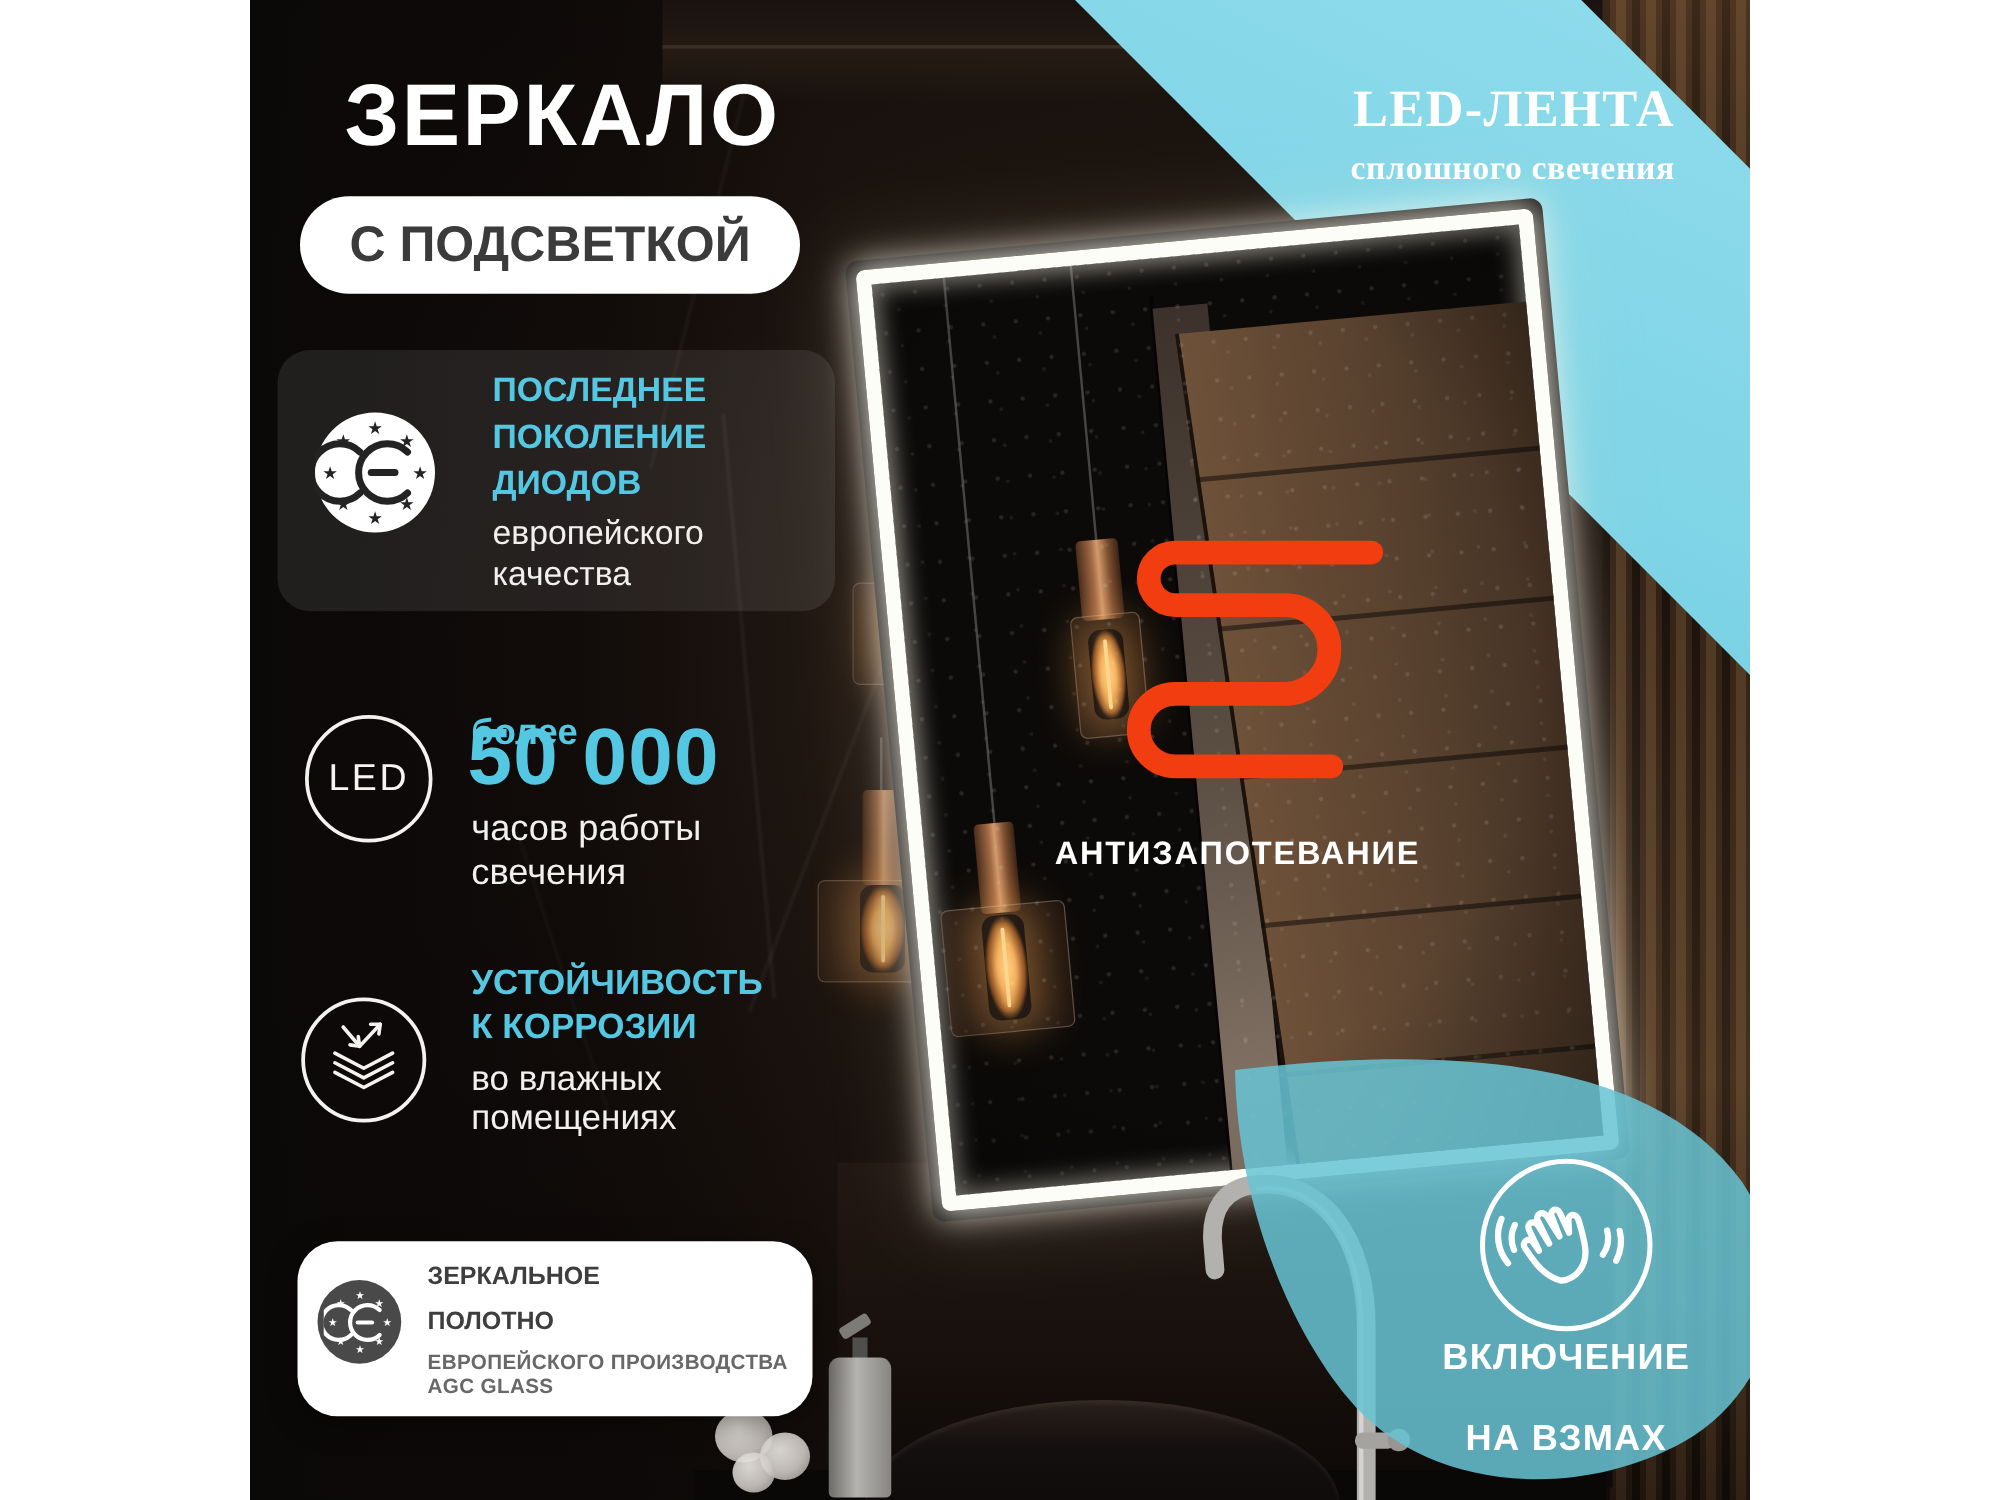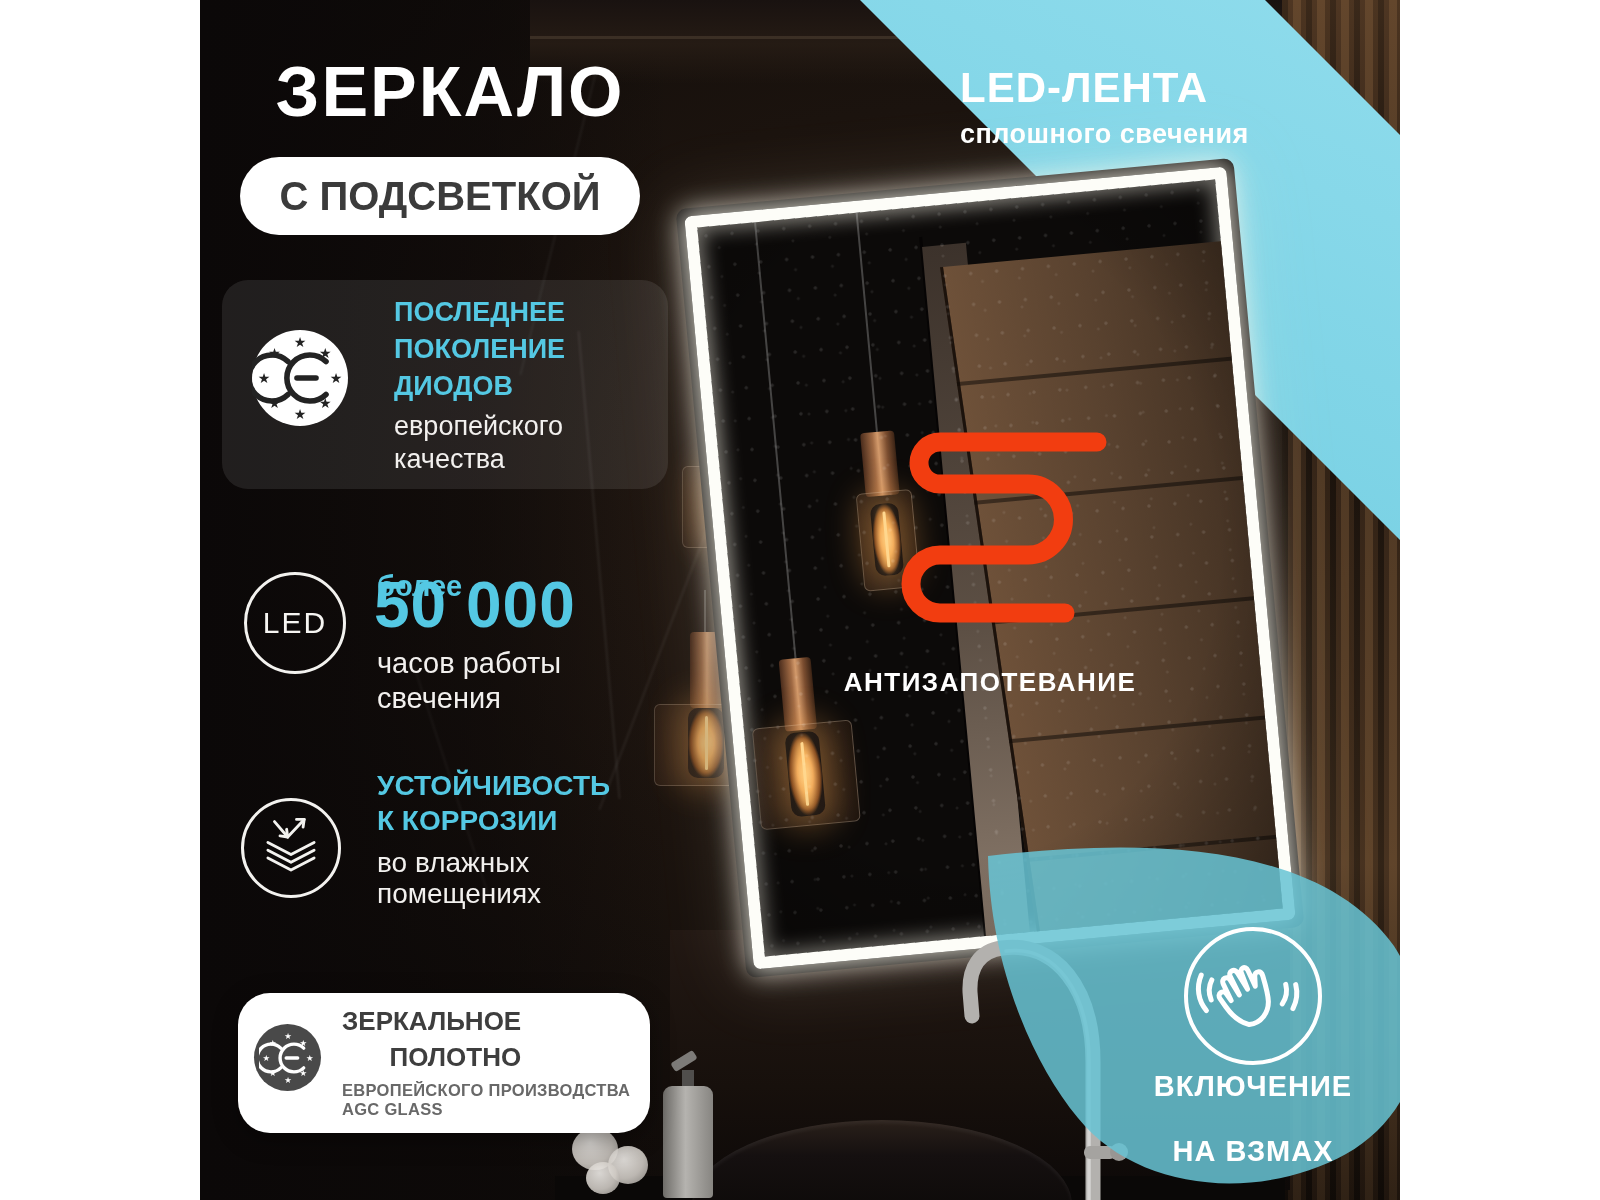--- a/index.html
+++ b/index.html
@@ -20,21 +20,21 @@
      background:linear-gradient(180deg,#221813 0%,#17100c 60%,#0d0908 100%);}
   .slats{left:1082px;top:0;width:118px;height:1200px;
      background:repeating-linear-gradient(90deg,#130d09 0 6px,#2f2015 6px 11px,#4d3723 11px 19px,#2c1e13 19px 24px);}
   .slats-shade{left:1082px;top:0;width:118px;height:1200px;
      background:linear-gradient(180deg,rgba(150,105,65,.30) 0%,rgba(25,16,10,.05) 28%,rgba(160,115,70,.22) 72%,rgba(12,8,5,.45) 100%);}
 
   
   .blue-band{left:0;top:0;width:1200px;height:560px;
      background:linear-gradient(205deg,#8fdcec 0%,#79d1e4 55%,#6cc8dd 100%);
      clip-path:polygon(660px 0,1065px 0,1200px 135px,1200px 540px);}
-  .banner-text{left:760px;top:64px;width:380px;text-align:left;color:#ffffff;}
+  .banner-text{left:760px;top:64px;width:380px;text-align:right;color:#ffffff;font-family:Liberation Serif, serif;}
   .banner-title{font-size:42px;font-weight:700;letter-spacing:1px;}
   .banner-sub{font-size:27px;font-weight:700;margin-top:7px;letter-spacing:.5px;}
 
   
   .lamp{position:absolute;}
   .lamp .wire{position:absolute;left:50%;width:2px;transform:translateX(-50%);
       background:rgba(220,220,220,.28);}
   .lamp .copper{position:absolute;border-radius:4px;
       background:linear-gradient(90deg,#4a2c1c 0%,#a06a44 35%,#d39a6b 50%,#7c4e30 75%,#3a2315 100%);}
   .lamp .cyl{position:absolute;border-radius:6px;border:1px solid rgba(255,235,210,.25);
@@ -102,21 +102,21 @@
   .ring{border-radius:50%;border:3.5px solid #f3f2ef;display:flex;align-items:center;justify-content:center;
      color:#f6f5f2;}
   .accent{color:#54c8e3;}
   .f-title{font-weight:800;}
   .f-sub{color:#f2f0ee;font-weight:400;}
   .big-number{color:#54c8e3;font-size:64px;font-weight:800;letter-spacing:1px;}
   .glass-card{left:38px;top:993px;width:412px;height:140px;border-radius:32px;background:#ffffff;
      box-shadow:0 6px 24px rgba(0,0,0,.35);}
   .gc-circle{position:absolute;left:16px;top:31px;width:67px;height:67px;border-radius:50%;
      background:#494949;display:flex;align-items:center;justify-content:center;}
-  .gc-title{position:absolute;left:104px;top:10px;font-size:26px;line-height:36px;font-weight:800;color:#3e3e3e;text-align:right;}
+  .gc-title{position:absolute;left:104px;top:10px;font-size:20px;line-height:36px;font-weight:800;color:#3e3e3e;}
   .gc-sub{position:absolute;left:104px;top:88px;font-size:16.5px;line-height:19px;font-weight:700;
      color:#686868;letter-spacing:.3px;}
 </style>
 </head>
 <body>
 
 <div class="stage">
  <div class="content">
 
   <div class="abs left-dark"></div>

